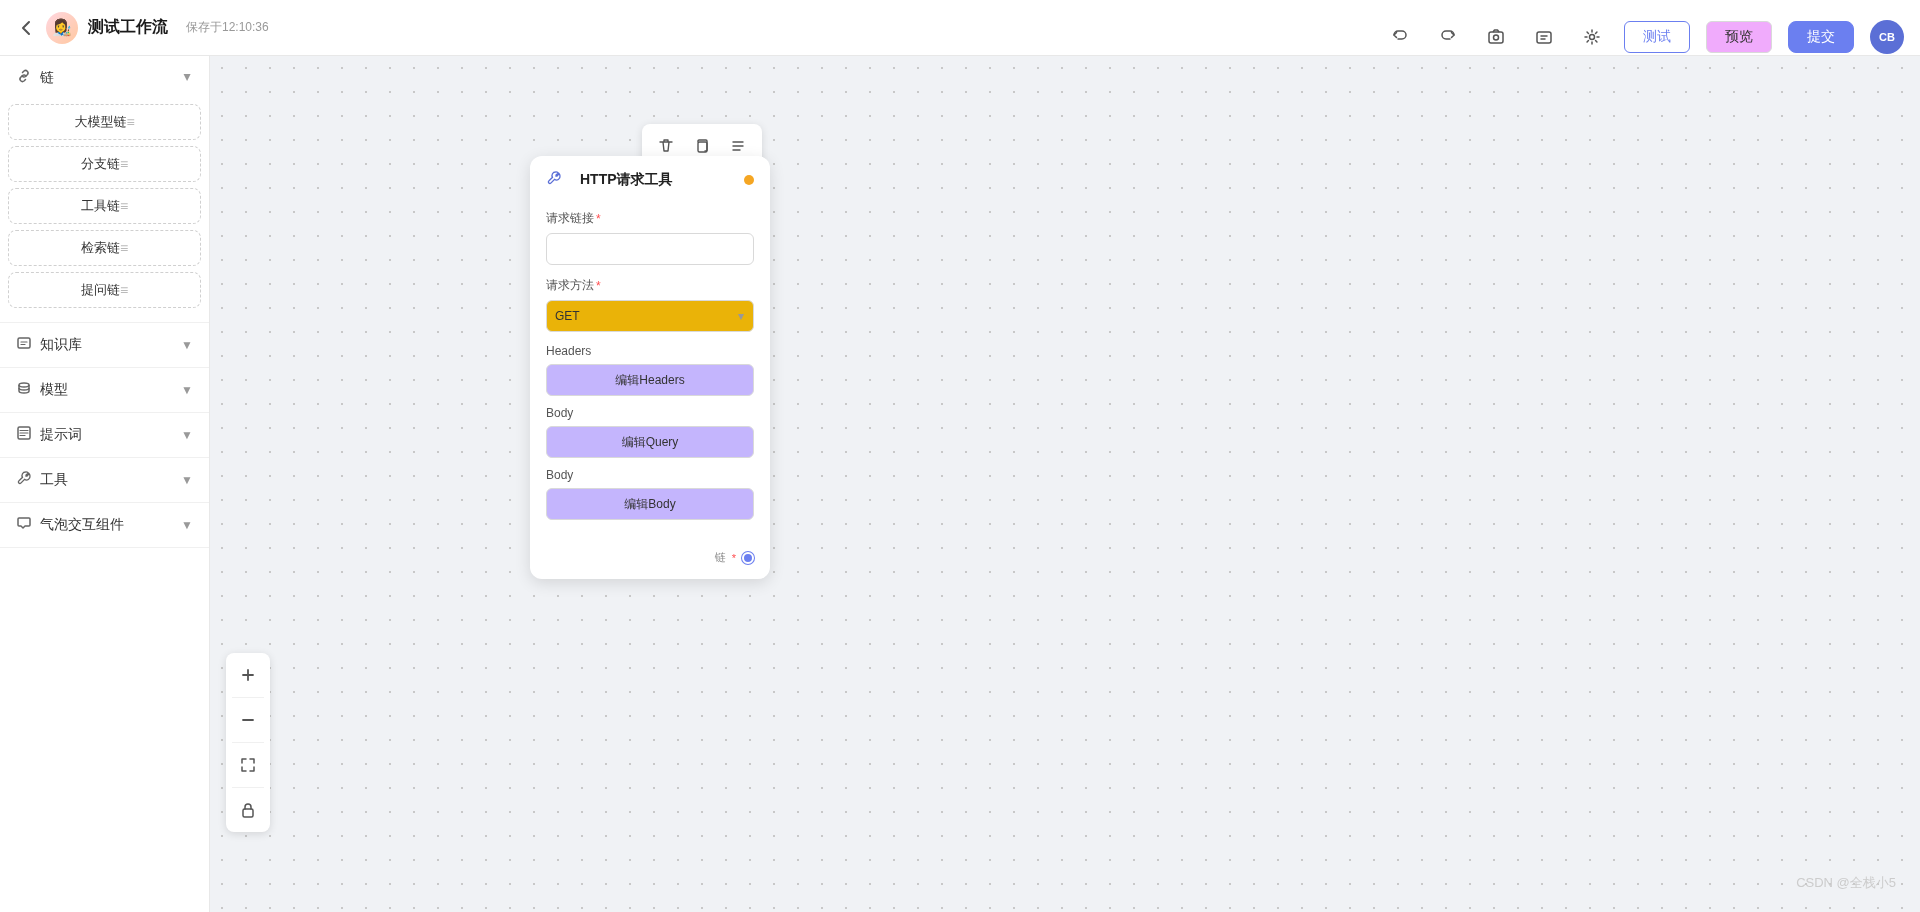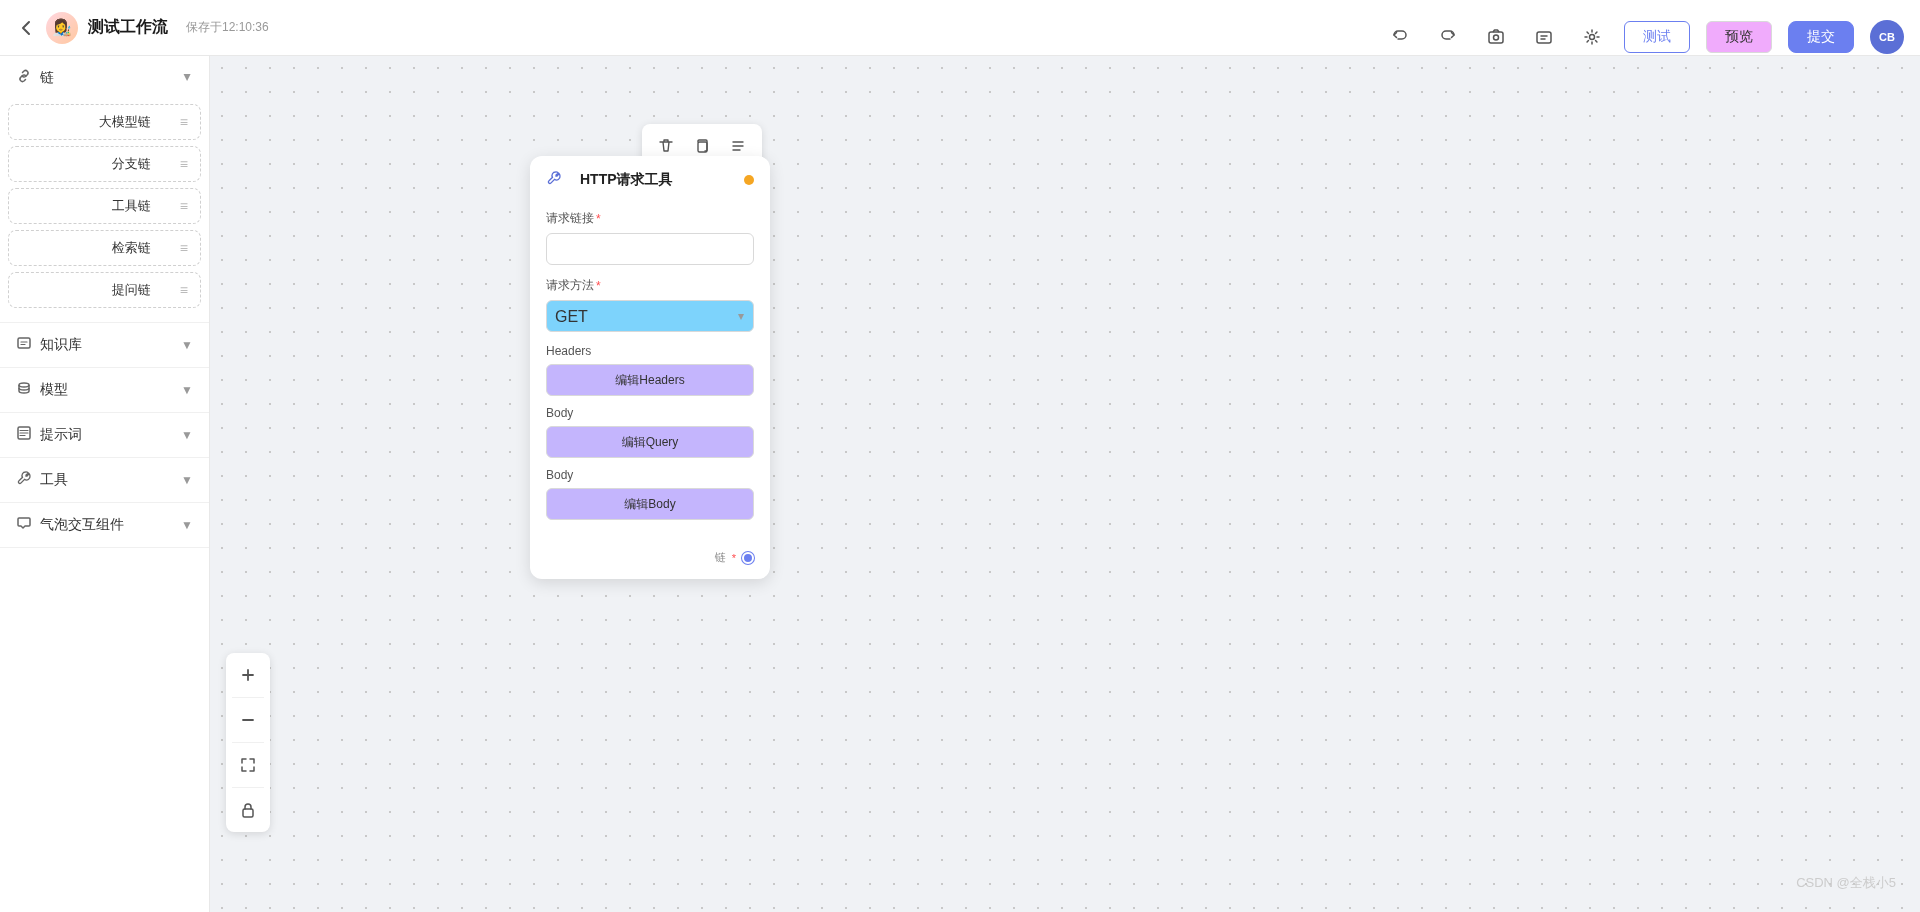--- a/index.html
+++ b/index.html
@@ -143,30 +143,29 @@
       color: #999;
       transition: transform 0.2s;
     }
     .sidebar-section-arrow.expanded { transform: rotate(180deg); }
     .sidebar-items {
       padding: 4px 8px 8px;
     }
     .sidebar-item {
       display: flex;
       align-items: center;
-      justify-content: flex-end;
+      justify-content: center;
       padding: 8px 12px;
       border: 1.5px dashed #d0d0d0;
       border-radius: 8px;
       margin-bottom: 6px;
       cursor: pointer;
       font-size: 13px;
       color: #333;
       background: #fff;
-      gap: 29px;
     }
     .sidebar-item-drag {
       color: #bbb;
       font-size: 14px;
     }
 
     
     .canvas-area {
       flex: 1;
       position: relative;
@@ -269,25 +268,25 @@
       outline: none;
       margin-bottom: 12px;
       color: #333;
     }
     .node-field-select {
       width: 100%;
       height: 32px;
       border: 1px solid #d9d9d9;
       border-radius: 6px;
       padding: 0 8px;
-      font-size: 16px;
+      font-size: 12px;
       outline: none;
       margin-bottom: 12px;
       color: #333;
-      background: #7dd3fc;
+      background: #eab308;
       appearance: none;
       -webkit-appearance: none;
       cursor: pointer;
     }
     .select-wrapper {
       position: relative;
       margin-bottom: 12px;
     }
     .select-wrapper .node-field-select { margin-bottom: 0; }
     .select-arrow {

